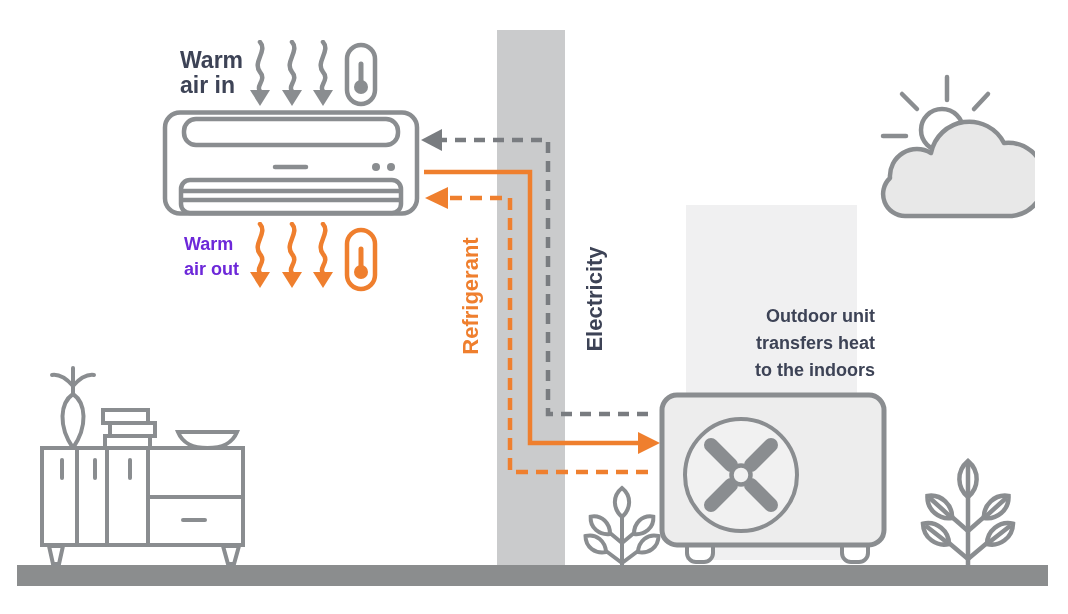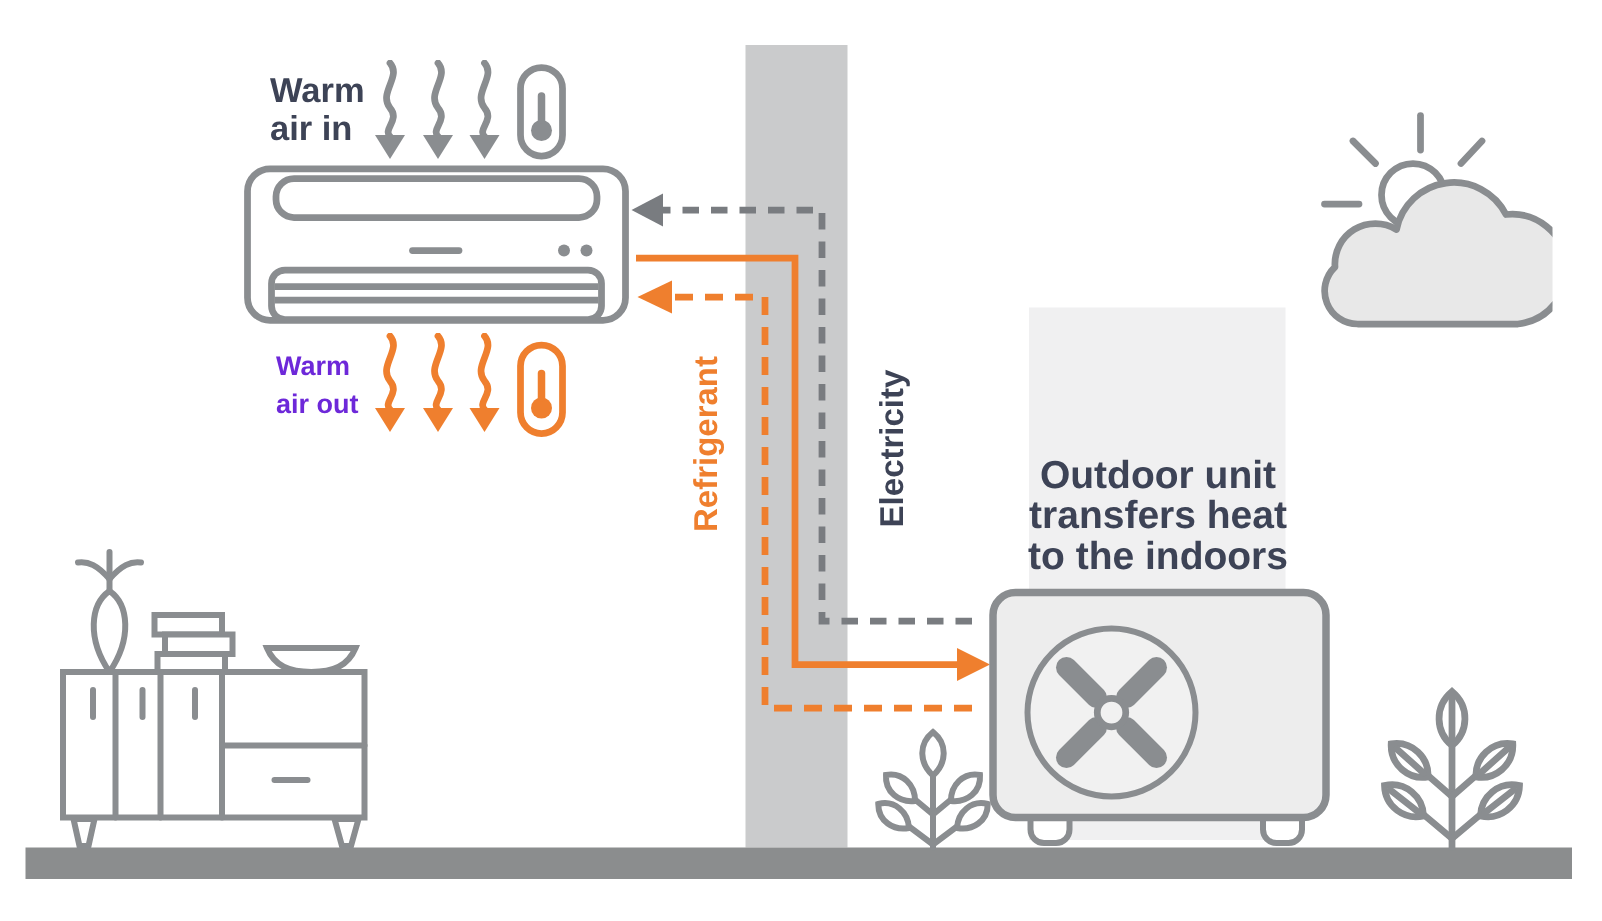--- a/index.html
+++ b/index.html
@@ -11,21 +11,21 @@
   .pre{white-space:pre-line;}
   .lbl{font-weight:bold;color:#3d4356;}
   .wall{left:497px;top:30px;width:68px;height:535px;background:#cacbcc;}
   .ground{left:17px;top:565px;width:1031px;height:21px;background:#8b8d8e;}
   .panel{left:686px;top:205px;width:171px;height:355px;background:#f0f0f1;}
   .cold-label{left:180px;top:48px;width:110px;font-size:23px;line-height:25px;}
   .warm-label{left:184px;top:232px;width:120px;font-size:18px;line-height:25px;color:#6d28d9;}
   .vert{width:220px;height:26px;text-align:center;font-size:22px;transform:rotate(-90deg);}
   .refrigerant-label{left:361px;top:283px;color:#ef7f2e;}
   .electricity-label{left:485px;top:286px;color:#3d4356;}
-  .outdoor-caption{left:669px;top:303px;width:206px;text-align:center;font-size:26px;line-height:27px;}
+  .outdoor-caption{left:669px;top:303px;width:206px;text-align:right;font-size:18px;line-height:27px;}
   svg{display:block;}
 </style>
 </head>
 <body>
 
 <div class="stage">
 
   <div class="abs wall"></div>
   <div class="abs panel"></div>
   <div class="abs ground"></div>

